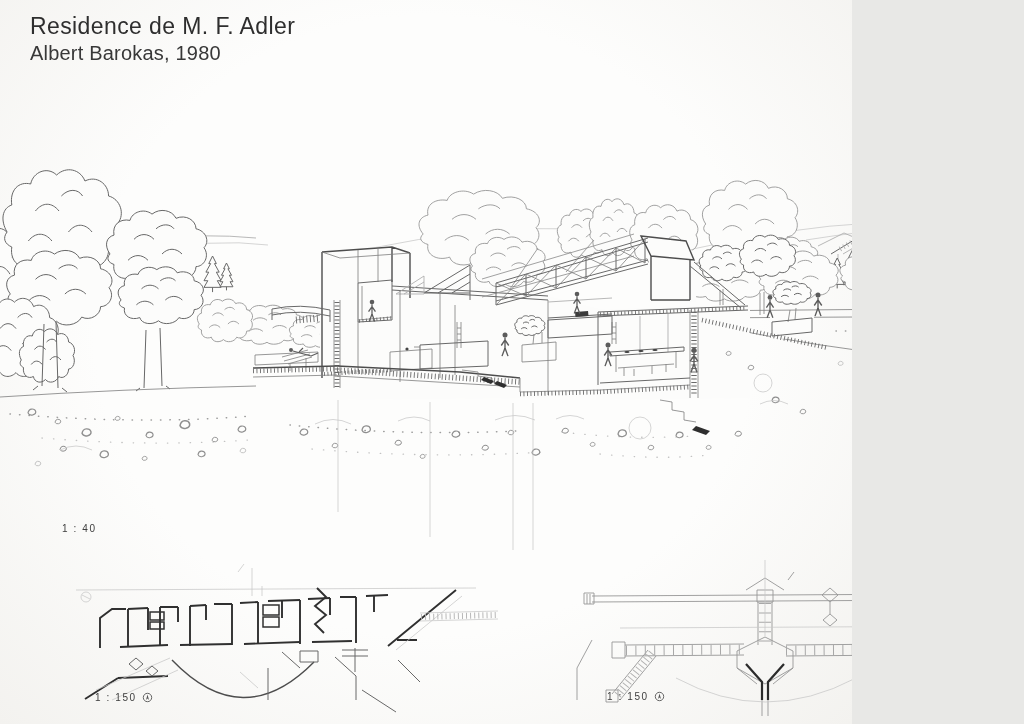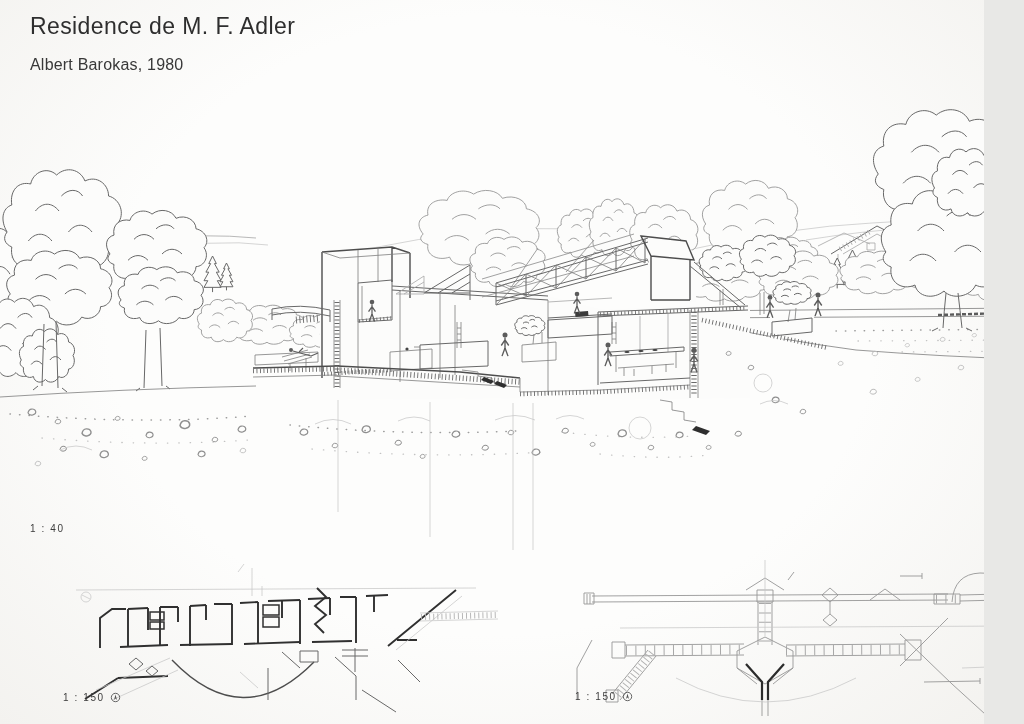--- a/index.html
+++ b/index.html
@@ -1,25 +1,25 @@
 <!DOCTYPE html>
 <html><head>
 <meta charset="utf-8">
 <style>
   html,body{margin:0;padding:0;background:#e8e8e6;}
-  .board{position:relative;width:984px;height:724px;overflow:hidden;
+  .board{position:relative;width:852px;height:724px;overflow:hidden;
          background:radial-gradient(ellipse at 50% 45%, #fdfdfc 55%, #f3f2ef 100%);
          font-family:"Liberation Sans", sans-serif;}
   .board > svg{position:absolute;left:0;top:0;}
   header{position:absolute;left:30px;top:14px;z-index:3;}
   h1{margin:0;font-size:23px;font-weight:400;line-height:1.12;color:#2e2e2e;letter-spacing:.4px;}
-  h2{margin:16px 0 0;font-size:16px;font-weight:400;color:#383838;letter-spacing:.2px;}
+  h2{margin:2px 0 0;font-size:20px;font-weight:400;color:#383838;letter-spacing:.2px;}
   .author{margin-top:3px;font-size:11.5px;color:#4a4a4a;}
   .scale{position:absolute;z-index:3;font-size:10px;letter-spacing:1.6px;color:#3d3d3d;
-         display:flex;align-items:center;gap:5px;white-space:nowrap;}
+         display:flex;align-items:center;gap:5px;white-space:nowrap;margin-left:32px;}
   .scale-40{left:30px;top:523px;}
   .scale-fp{left:63px;top:692px;}
   .scale-rp{left:575px;top:691px;}
   .north{display:inline-block;}
   
   svg .ink{stroke:#686868;stroke-width:1;fill:none}
   svg .ink2{stroke:#4d4d4d;stroke-width:1.4;fill:none}
   svg .thin{stroke:#7e7e7e;stroke-width:.8;fill:none}
   svg .mid{stroke:#969696;stroke-width:.9;fill:none}
   svg .faint{stroke:#ababab;stroke-width:.85;fill:none}

